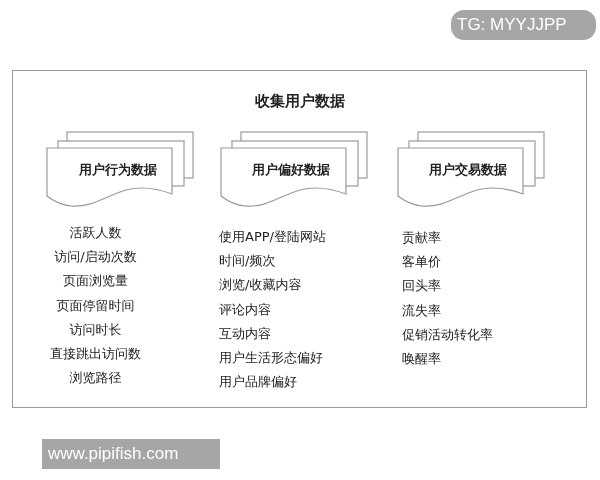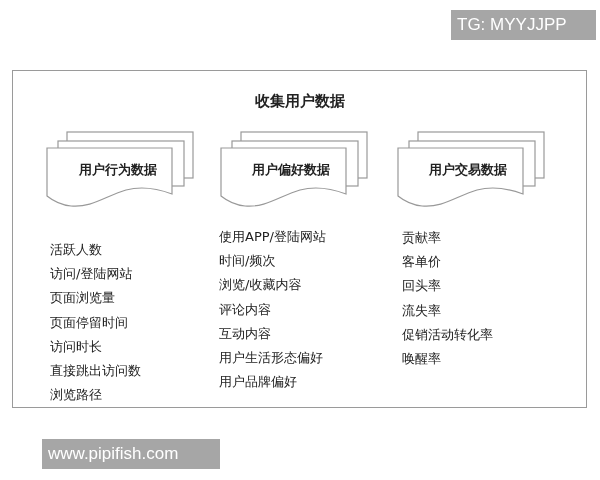--- a/index.html
+++ b/index.html
@@ -1,21 +1,21 @@
 <!DOCTYPE html>
 <html><head>
 <meta charset="utf-8">
 <style>
   html, body { margin:0; padding:0; }
   body { width:600px; height:480px; background:#ffffff; position:relative; overflow:hidden;
          font-family:"DejaVu Sans","Liberation Sans",sans-serif; color:#222; }
   .watermark { position:absolute; background:#a6a6a6; color:#ffffff;
                font-family:"Liberation Sans","DejaVu Sans",sans-serif; font-size:17px;
                line-height:30px; padding:0 6px; }
-  .wm-top { left:451px; top:10px; height:30px; width:133px; }
+  .wm-top { left:451px; top:10px; height:30px; width:133px;border-radius:13px; }
   .wm-bottom { left:10px; top:439px; height:30px; width:166px;margin-left:32px; }
   .frame { position:absolute; left:12px; top:70px; width:575px; height:338px;
            border:1.5px solid #9a9a9a; box-sizing:border-box; }
   .main-title { position:absolute; left:0; width:600px; top:92px; text-align:center;
                 font-size:15px; font-weight:bold; color:#222; }
   .doc { position:absolute; width:160px; height:80px;text-align:right; }
   .doc svg { position:absolute; left:0; top:0; }
   .doc-label { position:absolute; font-size:13px; font-weight:bold; color:#222; white-space:nowrap; }
   .list { position:absolute; margin:0; padding:0; list-style:none; }
   .list li { font-size:13px; color:#222; height:24.2px; line-height:24.2px; white-space:nowrap; }
@@ -49,23 +49,23 @@
 
 <div class="doc" style="left:397px; top:130px;">
   <svg width="160" height="80">
     <rect x="21" y="2" width="126" height="46" fill="#fff" stroke="#999" stroke-width="1.2"></rect>
     <rect x="12" y="11" width="126" height="45" fill="#fff" stroke="#999" stroke-width="1.2"></rect>
     <path d="M1 18 H126 V64 C110 58 95 56 80 60 C60 66 45 78 25 76 C14 75 6 70 1 66 Z" fill="#fff" stroke="#999" stroke-width="1.2"></path>
   </svg>
   <div class="doc-label" style="left:32px; top:31px;">用户交易数据</div>
 </div>
 
-<ul class="list" style="left:50px; top:238px;">
+<ul class="list" style="left:50px; top:221px;text-align:center;">
   <li>活跃人数</li>
-  <li>访问/登陆网站</li>
+  <li>访问/启动次数</li>
   <li>页面浏览量</li>
   <li>页面停留时间</li>
   <li>访问时长</li>
   <li>直接跳出访问数</li>
   <li>浏览路径</li>
 </ul>
 
 <ul class="list" style="left:219px; top:225px;">
   <li>使用APP/登陆网站</li>
   <li>时间/频次</li>

